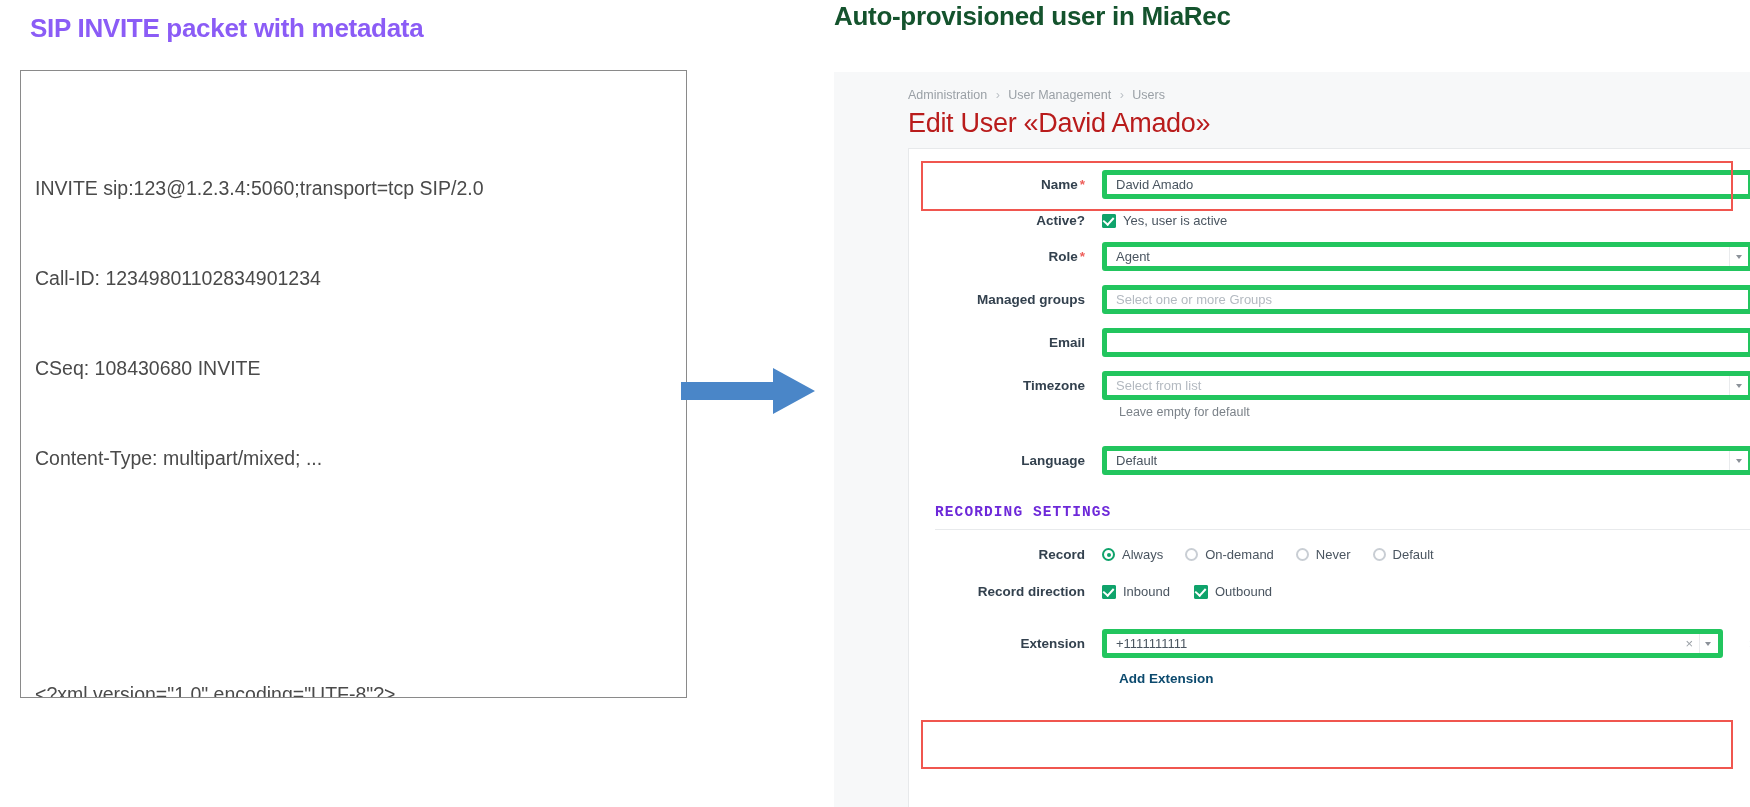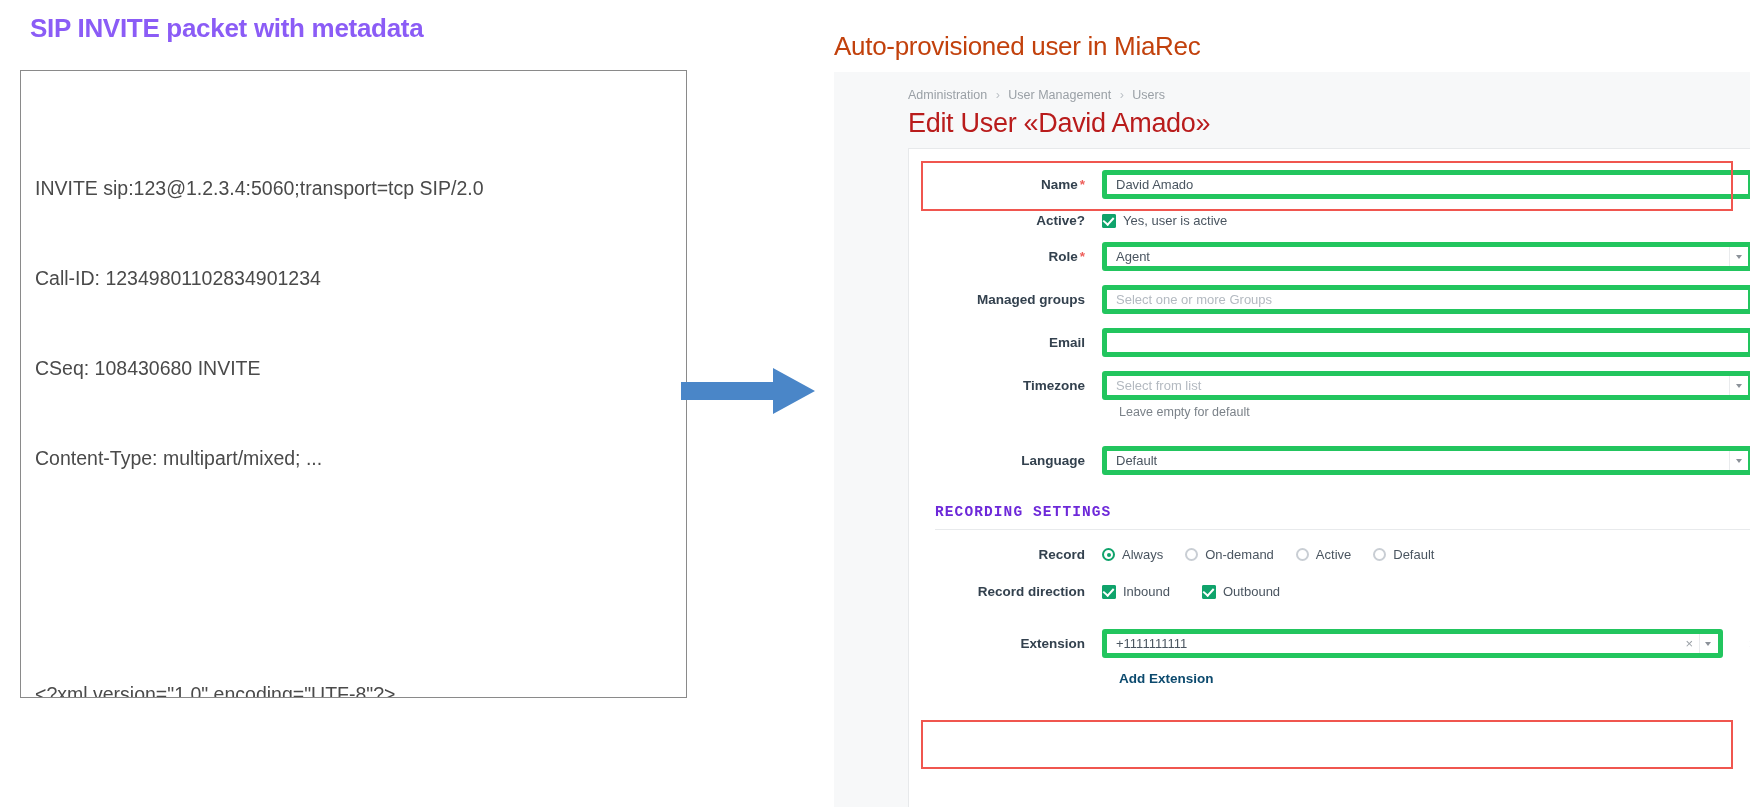--- a/index.html
+++ b/index.html
@@ -36,23 +36,23 @@
   }
   .code-line { height: 30px; white-space: pre; }
   .blank-line { height: 26px; }
 
   
   .arrow { position: absolute; left: 681px; top: 368px; width: 140px; height: 46px; }
 
   
   .right-panel { position: absolute; left: 760px; top: 0; width: 990px; height: 807px; }
   .right-title {
-    font-size: 26px; font-weight: normal; color: #c2410c;
+    font-size: 26px; font-weight: bold; color: #14532d;
     letter-spacing: -0.3px;
-    position: absolute; left: 74px; top: 31px;
+    position: absolute; left: 74px; top: 1px;
   }
   .miarec {
     position: absolute; left: 74px; top: 72px;
     width: 916px; height: 735px;
     background: #f7f8f9;
     overflow: hidden;
   }
   .breadcrumb {
     font-size: 12.5px; color: #9aa0a6;
     padding: 16px 0 0 74px;
@@ -135,21 +135,21 @@
   .radio {
     width: 13px; height: 13px; border-radius: 50%;
     border: 2px solid #c9ced4; margin-right: 7px; flex: none;
     position: relative; background: #fff;
   }
   .radio.on { border-color: #0fa36b; }
   .radio.on:after {
     content:""; position:absolute; left: 2.5px; top: 2.5px;
     width: 4px; height: 4px; border-radius: 50%; background:#0fa36b;
   }
-  .check-group { display:flex; align-items:center; gap: 32px; }
+  .check-group { display:flex; align-items:center; gap: 24px; }
   .redbox {
     position: absolute;
     border: 2px solid #f0564f;
     pointer-events: none;
   }
   .addlink {
     color: #0c4a6e; font-size: 13.5px; font-weight: bold;
     padding-left: 210px; padding-top: 6px; cursor: pointer;
   }
   .ext-controls { display:flex; align-items:center; position:absolute; right: 2px; top:0; bottom:0; }
@@ -285,21 +285,21 @@
             <span class="radio-item">
                 <span class="radio on"></span>
                 <span>Always</span>
               </span>
             <span class="radio-item">
                 <span class="radio"></span>
                 <span>On-demand</span>
               </span>
             <span class="radio-item">
                 <span class="radio"></span>
-                <span>Active</span>
+                <span>Never</span>
               </span>
             <span class="radio-item">
                 <span class="radio"></span>
                 <span>Default</span>
               </span>
           </div>
         </div>
 
         <div class="form-row" style="margin-top:8px;">
           <div class="form-label">Record direction</div>

